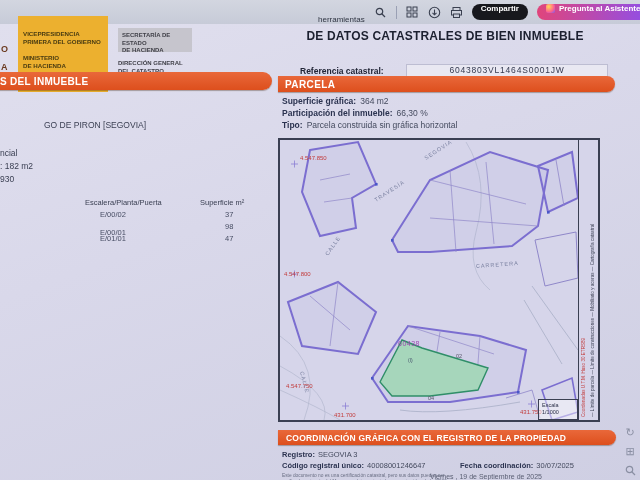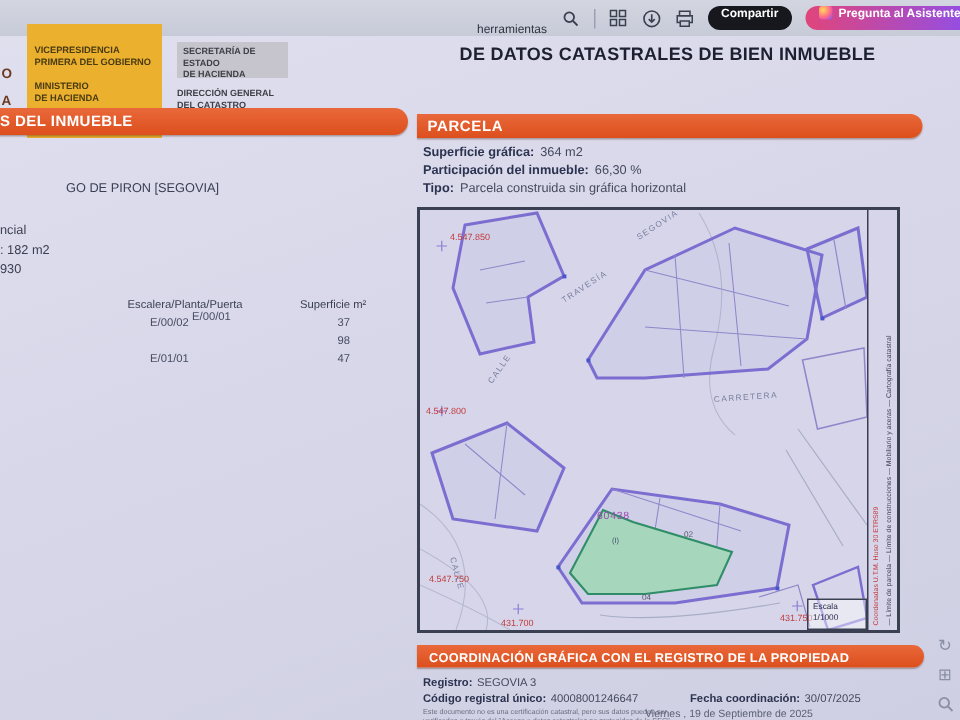--- a/index.html
+++ b/index.html
@@ -130,34 +130,38 @@
       <div>DE HACIENDA</div>
     </div>
     <div id="directorate">
       <div>DIRECCIÓN GENERAL</div>
       <div>DEL CATASTRO</div>
     </div>
 
     <div id="doc-title">
       <div class="t2">DE DATOS CATASTRALES DE BIEN INMUEBLE</div>
     </div>
+    <div id="ref-row">
+      <span class="lbl">Referencia catastral:</span>
+      <span class="valbar">6043803VL1464S0001JW</span>
+    </div>
 
     <div class="orange-bar" id="left-section-bar">
       <span>S DEL INMUEBLE</span>
     </div>
     <div class="left-text" style="left:0;top:96px;padding-left:44px;">GO DE PIRON [SEGOVIA]</div>
     <div class="left-text" style="left:0;top:124px;">ncial</div>
     <div class="left-text" style="left:0;top:137px;">: 182 m2</div>
     <div class="left-text" style="left:0;top:150px;">930</div>
 
     <div class="tbl-head" style="left:85px;top:174px;">Escalera/Planta/Puerta</div>
     <div class="tbl-head" style="left:200px;top:174px;">Superficie m²</div>
     <div class="tbl-cell" style="left:100px;top:186px;">E/00/02</div>
     <div class="tbl-cell" style="left:225px;top:186px;">37</div>
-    <div class="tbl-cell" style="left:100px;top:182px;margin-left:28px;">E/00/01</div>
+    <div class="tbl-cell" style="left:100px;top:204px;">E/00/01</div>
     <div class="tbl-cell" style="left:225px;top:198px;">98</div>
     <div class="tbl-cell" style="left:100px;top:210px;">E/01/01</div>
     <div class="tbl-cell" style="left:225px;top:210px;">47</div>
 
     <div class="orange-bar" id="parcel-bar">
       <span>PARCELA</span>
     </div>
     <div class="kv" style="left:282px;top:72px;">
       <b>Superficie gráfica:</b><span>364 m2</span>
     </div>

